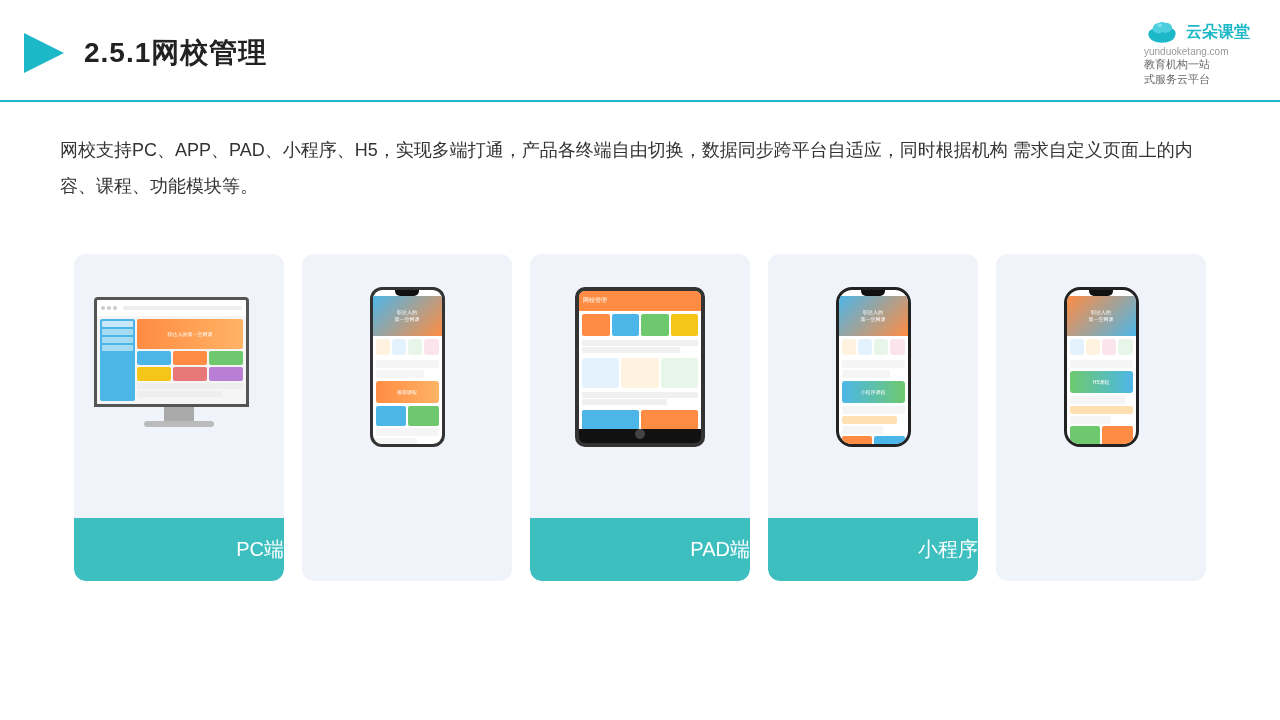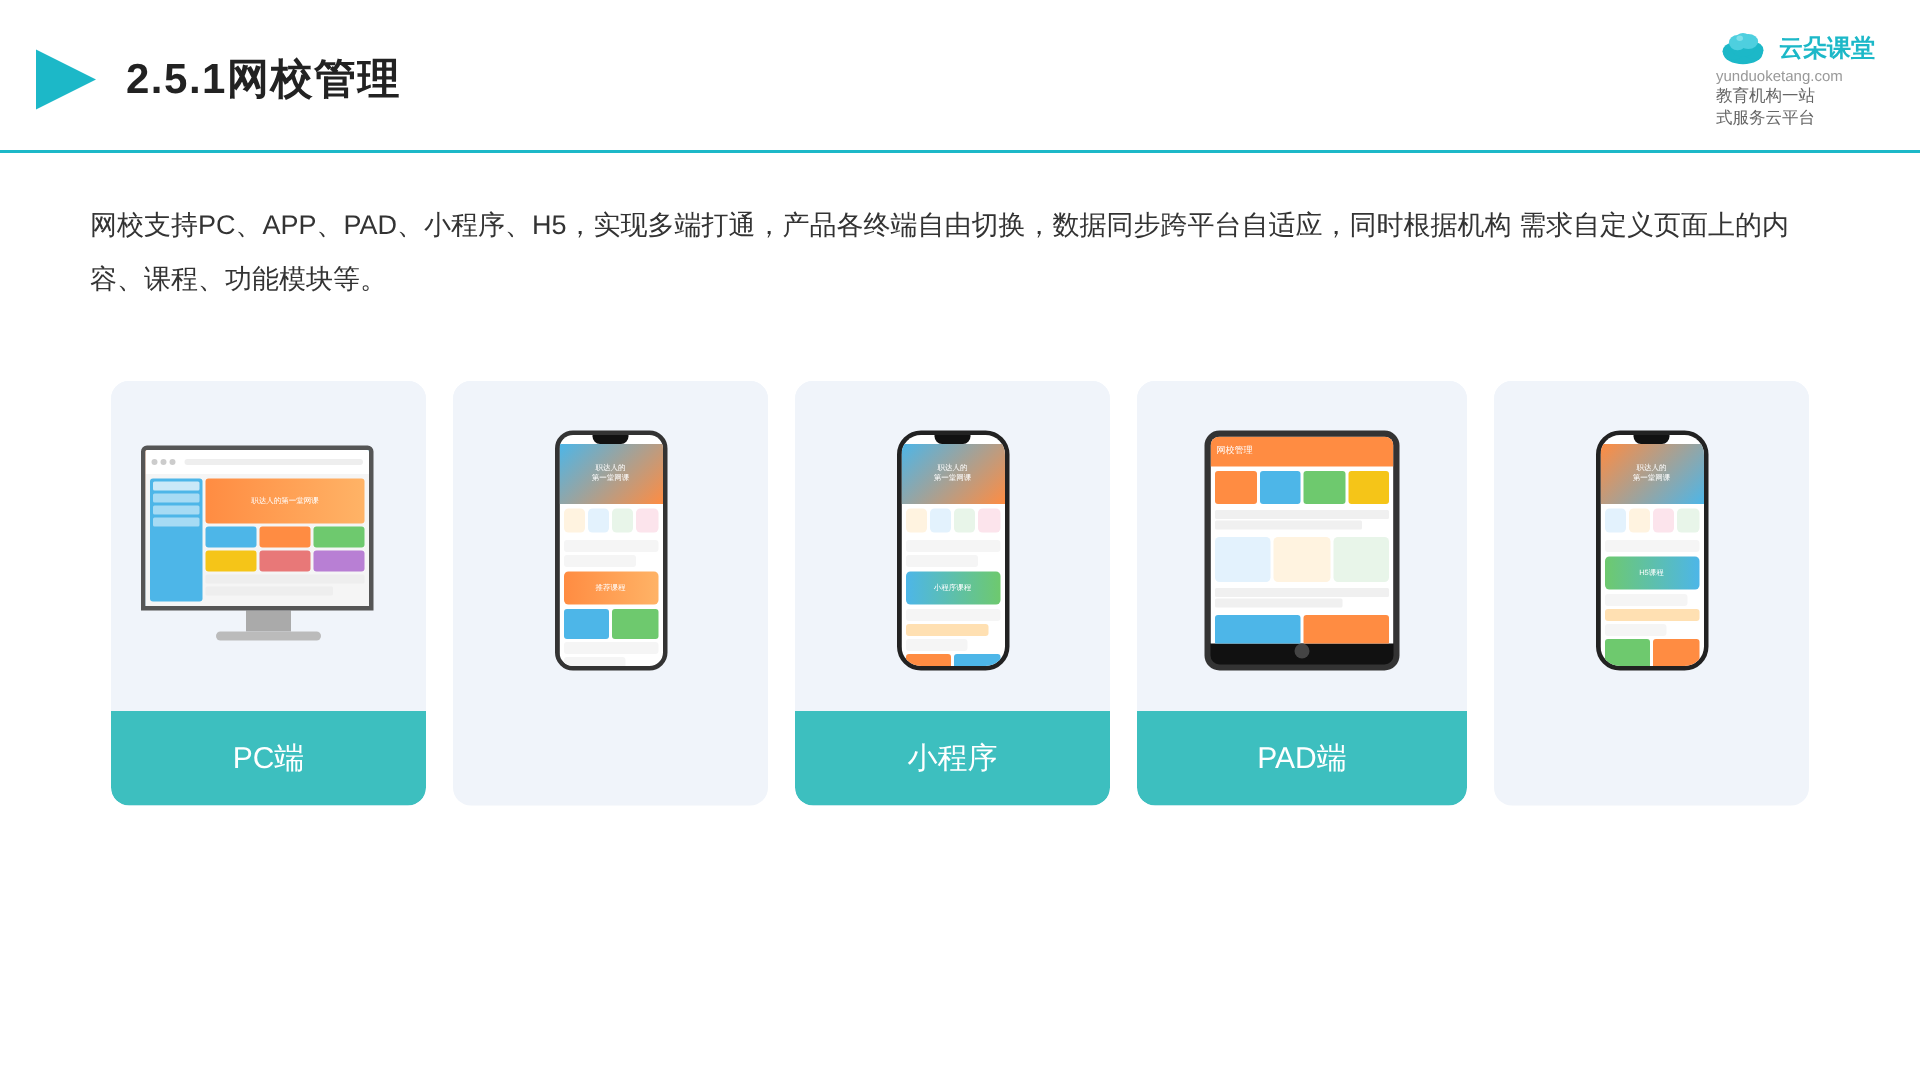--- a/index.html
+++ b/index.html
@@ -96,25 +96,26 @@
       align-items: center;
       justify-content: center;
       padding: 16px 10px 10px;
       background: #f0f4fa;
     }
 
     .card-label {
       width: 100%;
       background: #3dbfbf;
       color: #fff;
-      text-align: center;
+      text-align: right;
       font-size: 20px;
       font-weight: 500;
       padding: 18px 0;
       border-radius: 0 0 12px 12px;
+      margin-top: 44px;
     }
 
     
     
     .pc-monitor {
       position: relative;
       width: 170px;
       height: 140px;
     }
     .monitor-screen {
@@ -351,20 +352,54 @@
             <div style="height:20px; background:#4db6e8; border-radius:2px;"></div>
             <div style="height:20px; background:#6ec96e; border-radius:2px;"></div>
           </div>
           <div style="height:8px; background:#f5f5f5; margin:2px 3px; border-radius:2px;"></div>
           <div style="height:8px; background:#f5f5f5; margin:2px 3px; border-radius:2px; width:60%;"></div>
         </div>
       </div>
     </div>
   </div>
 
+  <div class="card" style="width:220px;">
+    <div class="card-image-area">
+      <div class="tablet-mockup">
+        <div class="tablet-screen">
+          <div class="tablet-header">
+            <span class="tablet-header-text" style="color:#fff;">网校管理</span>
+          </div>
+          <div style="display:grid; grid-template-columns:repeat(4,1fr); gap:2px; padding:3px;">
+            <div style="height:22px; background:#ff8c42; border-radius:2px;"></div>
+            <div style="height:22px; background:#4db6e8; border-radius:2px;"></div>
+            <div style="height:22px; background:#6ec96e; border-radius:2px;"></div>
+            <div style="height:22px; background:#f5c518; border-radius:2px;"></div>
+          </div>
+          <div style="height:6px; background:#f0f0f0; margin:1px 3px; border-radius:1px;"></div>
+          <div style="height:6px; background:#f0f0f0; margin:1px 3px; border-radius:1px; width:80%;"></div>
+          <div style="display:grid; grid-template-columns:repeat(3,1fr); gap:2px; padding:3px; margin-top:2px;">
+            <div style="height:30px; background:#e3f2fd; border-radius:3px;"></div>
+            <div style="height:30px; background:#fff3e0; border-radius:3px;"></div>
+            <div style="height:30px; background:#e8f5e9; border-radius:3px;"></div>
+          </div>
+          <div style="height:6px; background:#f0f0f0; margin:1px 3px; border-radius:1px;"></div>
+          <div style="height:6px; background:#f0f0f0; margin:1px 3px; border-radius:1px; width:70%;"></div>
+          <div style="display:grid; grid-template-columns:repeat(2,1fr); gap:2px; padding:3px; margin-top:2px;">
+            <div style="height:20px; background:#4db6e8; border-radius:2px;"></div>
+            <div style="height:20px; background:#ff8c42; border-radius:2px;"></div>
+
+          </div>
+        </div>
+        <div class="tablet-home-btn"></div>
+      </div>
+    </div>
+    <div class="card-label">PAD端</div>
+  </div>
+
   <div class="card">
     <div class="card-image-area">
       <div class="phone-mockup" style="border-radius:16px; border:3px solid #222;">
         <div class="phone-notch"></div>
         <div class="phone-screen">
           <div style="height:40px; background:linear-gradient(135deg,#4db6e8,#ff8c42); display:flex; align-items:center; justify-content:center; padding:2px;">
             <span style="color:#fff; font-size:5px; text-align:center; line-height:1.4;">职达人的<br>第一堂网课</span>
           </div>
           <div style="display:grid; grid-template-columns:repeat(4,1fr); gap:2px; padding:3px;">
             <div style="height:16px; background:#fff3e0; border-radius:3px;"></div>
@@ -383,54 +418,20 @@
           <div style="display:grid; grid-template-columns:repeat(2,1fr); gap:2px; padding:0 3px;">
             <div style="height:20px; background:#ff8c42; border-radius:2px;"></div>
             <div style="height:20px; background:#4db6e8; border-radius:2px;"></div>
           </div>
         </div>
       </div>
     </div>
     <div class="card-label">小程序</div>
   </div>
 
-  <div class="card" style="width:220px;">
-    <div class="card-image-area">
-      <div class="tablet-mockup">
-        <div class="tablet-screen">
-          <div class="tablet-header">
-            <span class="tablet-header-text" style="color:#fff;">网校管理</span>
-          </div>
-          <div style="display:grid; grid-template-columns:repeat(4,1fr); gap:2px; padding:3px;">
-            <div style="height:22px; background:#ff8c42; border-radius:2px;"></div>
-            <div style="height:22px; background:#4db6e8; border-radius:2px;"></div>
-            <div style="height:22px; background:#6ec96e; border-radius:2px;"></div>
-            <div style="height:22px; background:#f5c518; border-radius:2px;"></div>
-          </div>
-          <div style="height:6px; background:#f0f0f0; margin:1px 3px; border-radius:1px;"></div>
-          <div style="height:6px; background:#f0f0f0; margin:1px 3px; border-radius:1px; width:80%;"></div>
-          <div style="display:grid; grid-template-columns:repeat(3,1fr); gap:2px; padding:3px; margin-top:2px;">
-            <div style="height:30px; background:#e3f2fd; border-radius:3px;"></div>
-            <div style="height:30px; background:#fff3e0; border-radius:3px;"></div>
-            <div style="height:30px; background:#e8f5e9; border-radius:3px;"></div>
-          </div>
-          <div style="height:6px; background:#f0f0f0; margin:1px 3px; border-radius:1px;"></div>
-          <div style="height:6px; background:#f0f0f0; margin:1px 3px; border-radius:1px; width:70%;"></div>
-          <div style="display:grid; grid-template-columns:repeat(2,1fr); gap:2px; padding:3px; margin-top:2px;">
-            <div style="height:20px; background:#4db6e8; border-radius:2px;"></div>
-            <div style="height:20px; background:#ff8c42; border-radius:2px;"></div>
-
-          </div>
-        </div>
-        <div class="tablet-home-btn"></div>
-      </div>
-    </div>
-    <div class="card-label">PAD端</div>
-  </div>
-
   <div class="card">
     <div class="card-image-area">
       <div class="phone-mockup" style="border-radius:16px; border:3px solid #222;">
         <div class="phone-notch"></div>
         <div class="phone-screen">
           <div style="height:40px; background:linear-gradient(135deg,#ff8c42,#4db6e8); display:flex; align-items:center; justify-content:center; padding:2px;">
             <span style="color:#fff; font-size:5px; text-align:center; line-height:1.4;">职达人的<br>第一堂网课</span>
           </div>
           <div style="display:grid; grid-template-columns:repeat(4,1fr); gap:2px; padding:3px;">
             <div style="height:16px; background:#e3f2fd; border-radius:3px;"></div>

